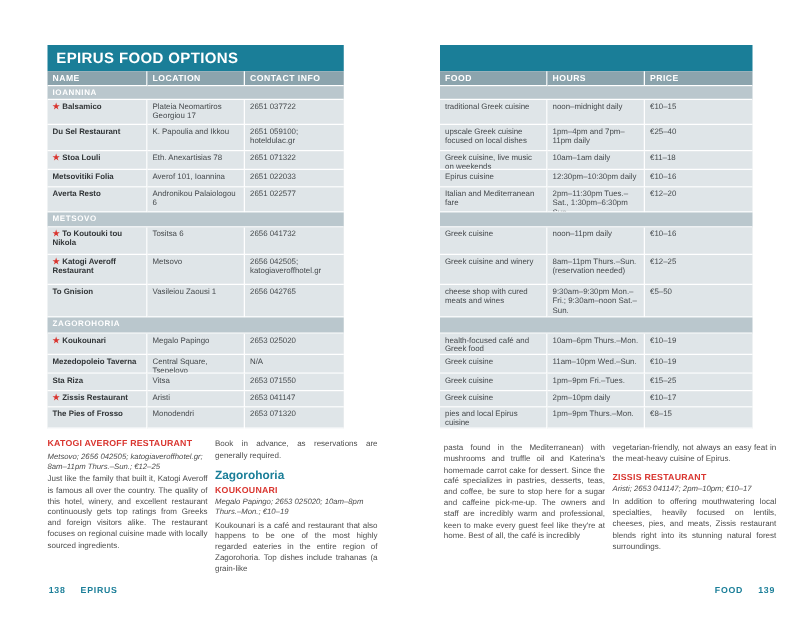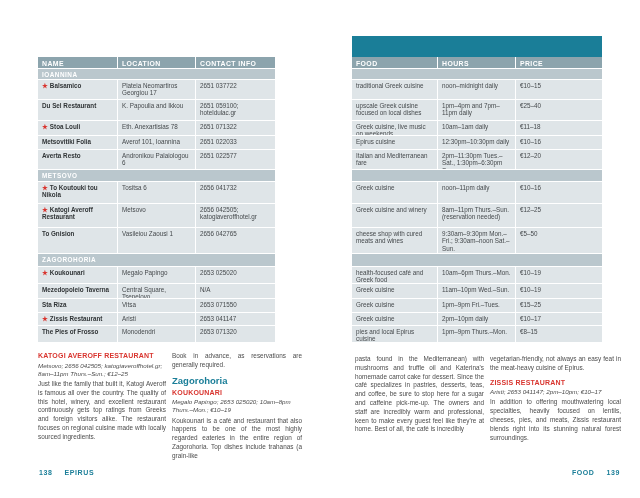--- a/index.html
+++ b/index.html
@@ -42,20 +42,21 @@
           letter-spacing:.6px;}
   #l-footer{left:39px;}
   #r-footer{left:352px;width:268px;text-align:right;}
   .fsp{margin-left:12px;}
 </style>
 </head>
 <body>
 
 <div class="canvas">
 
+  <div class="titlebar" id="l-title">EPIRUS FOOD OPTIONS</div>
 
   <div class="tbl" id="l-tbl">
     <div class="trow hdr" style="height:12px">
       <div class="cell l1">NAME</div>
       <div class="cell l2">LOCATION</div>
       <div class="cell l3 last">CONTACT INFO</div>
     </div>
 
     <div class="trow" style="height:11px">
       <div class="seccell">IOANNINA</div>

